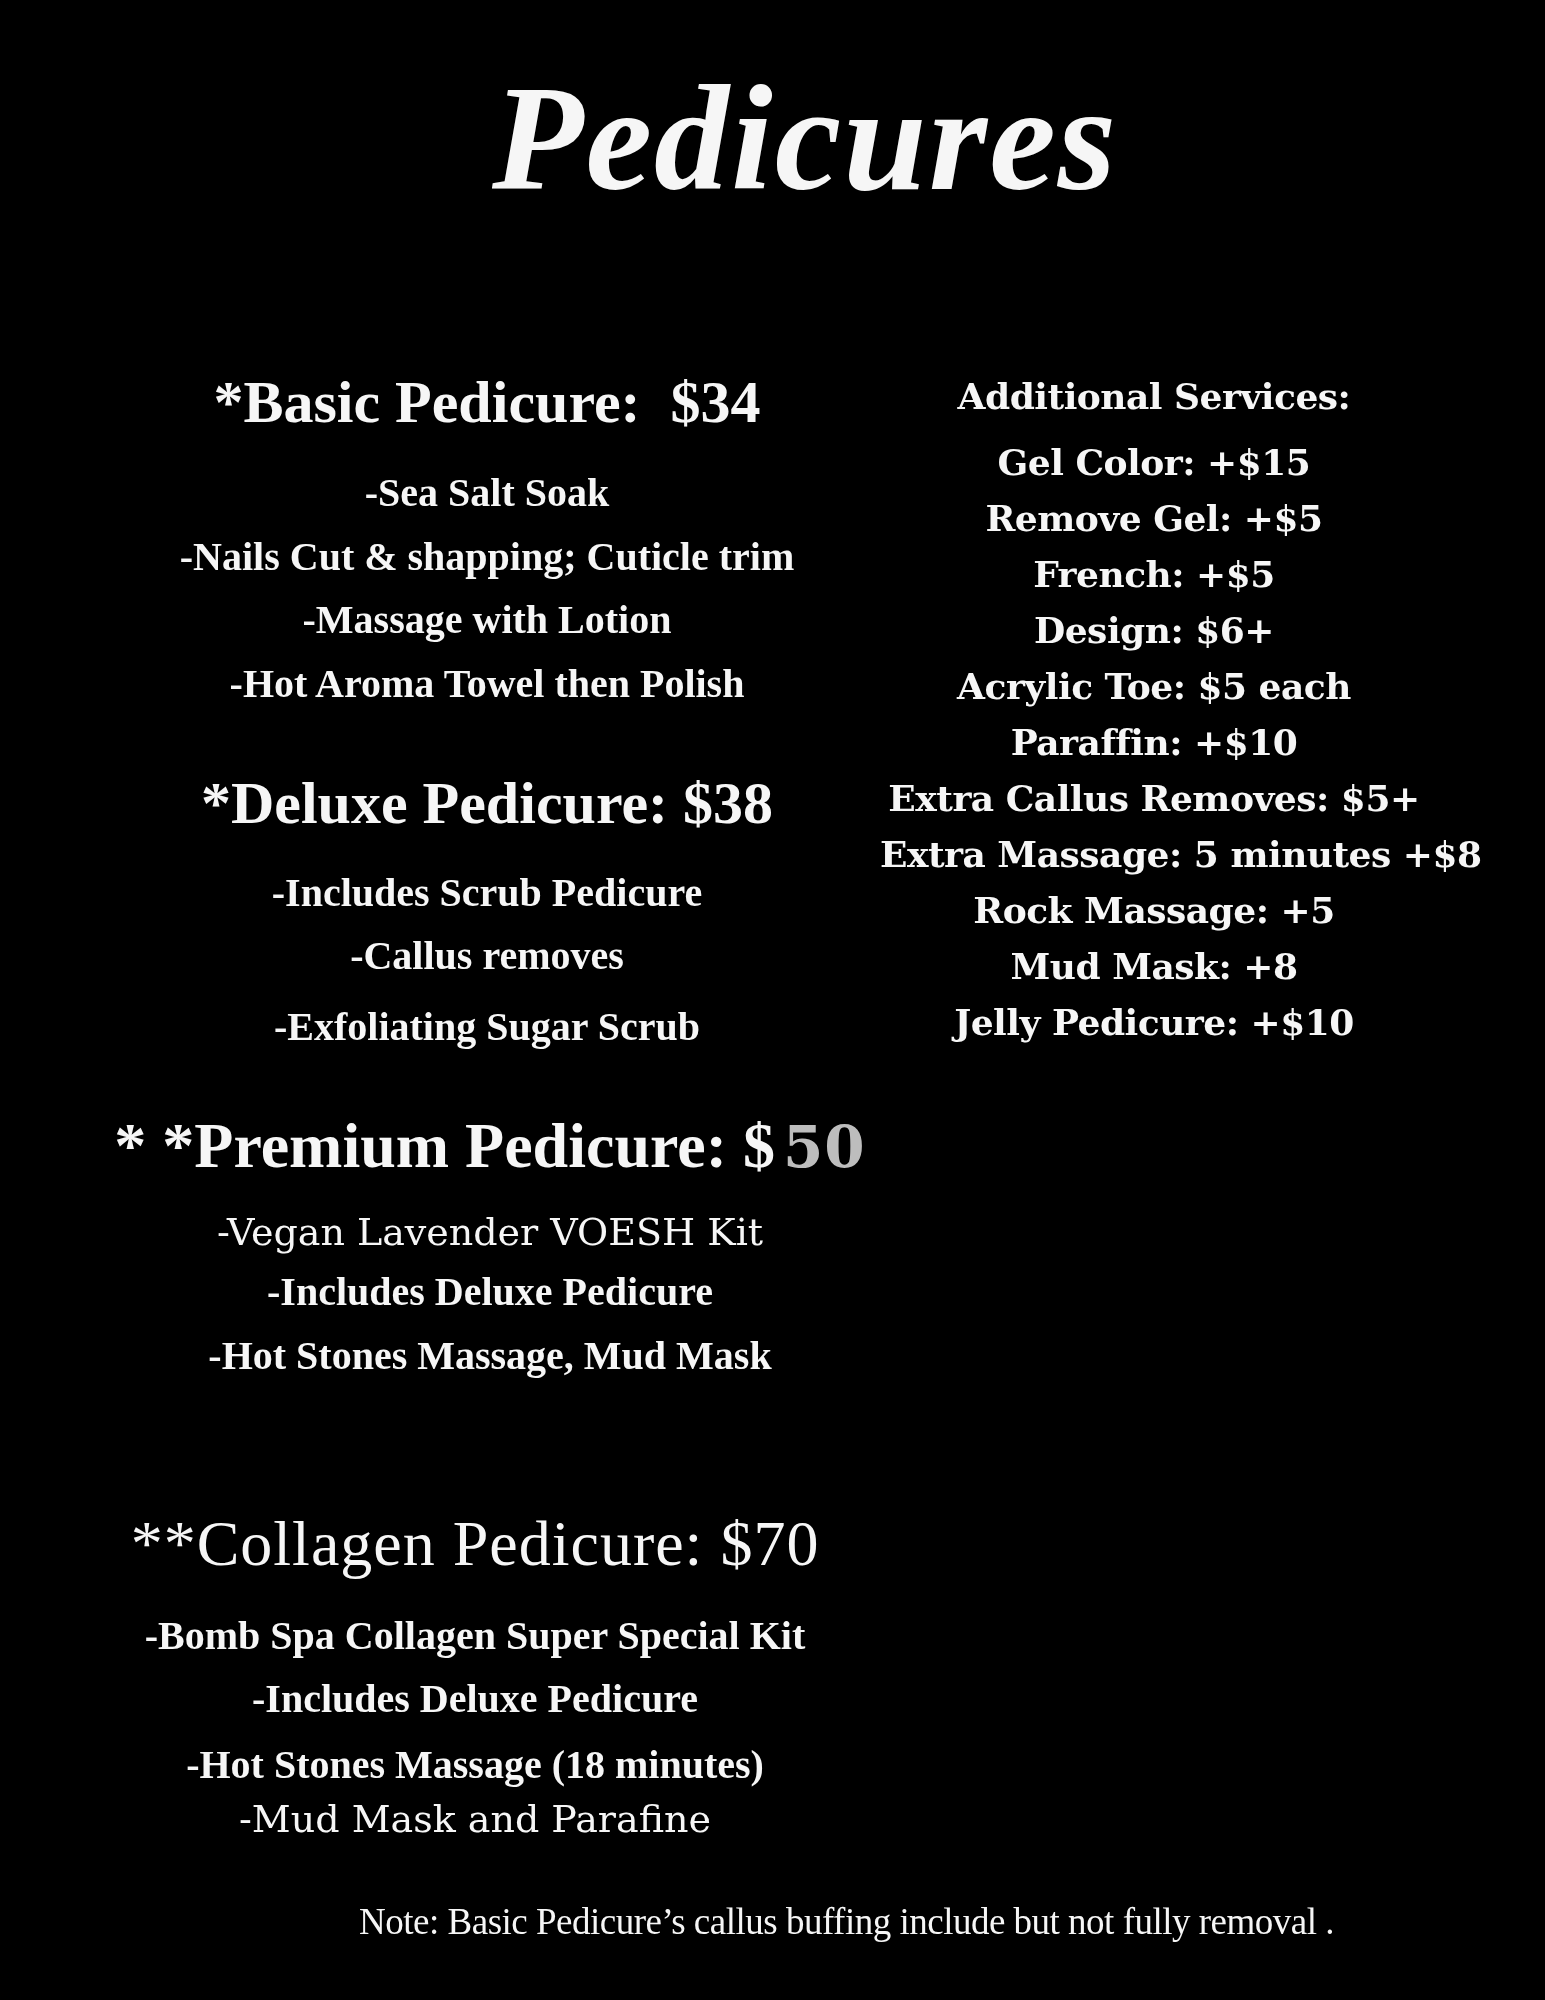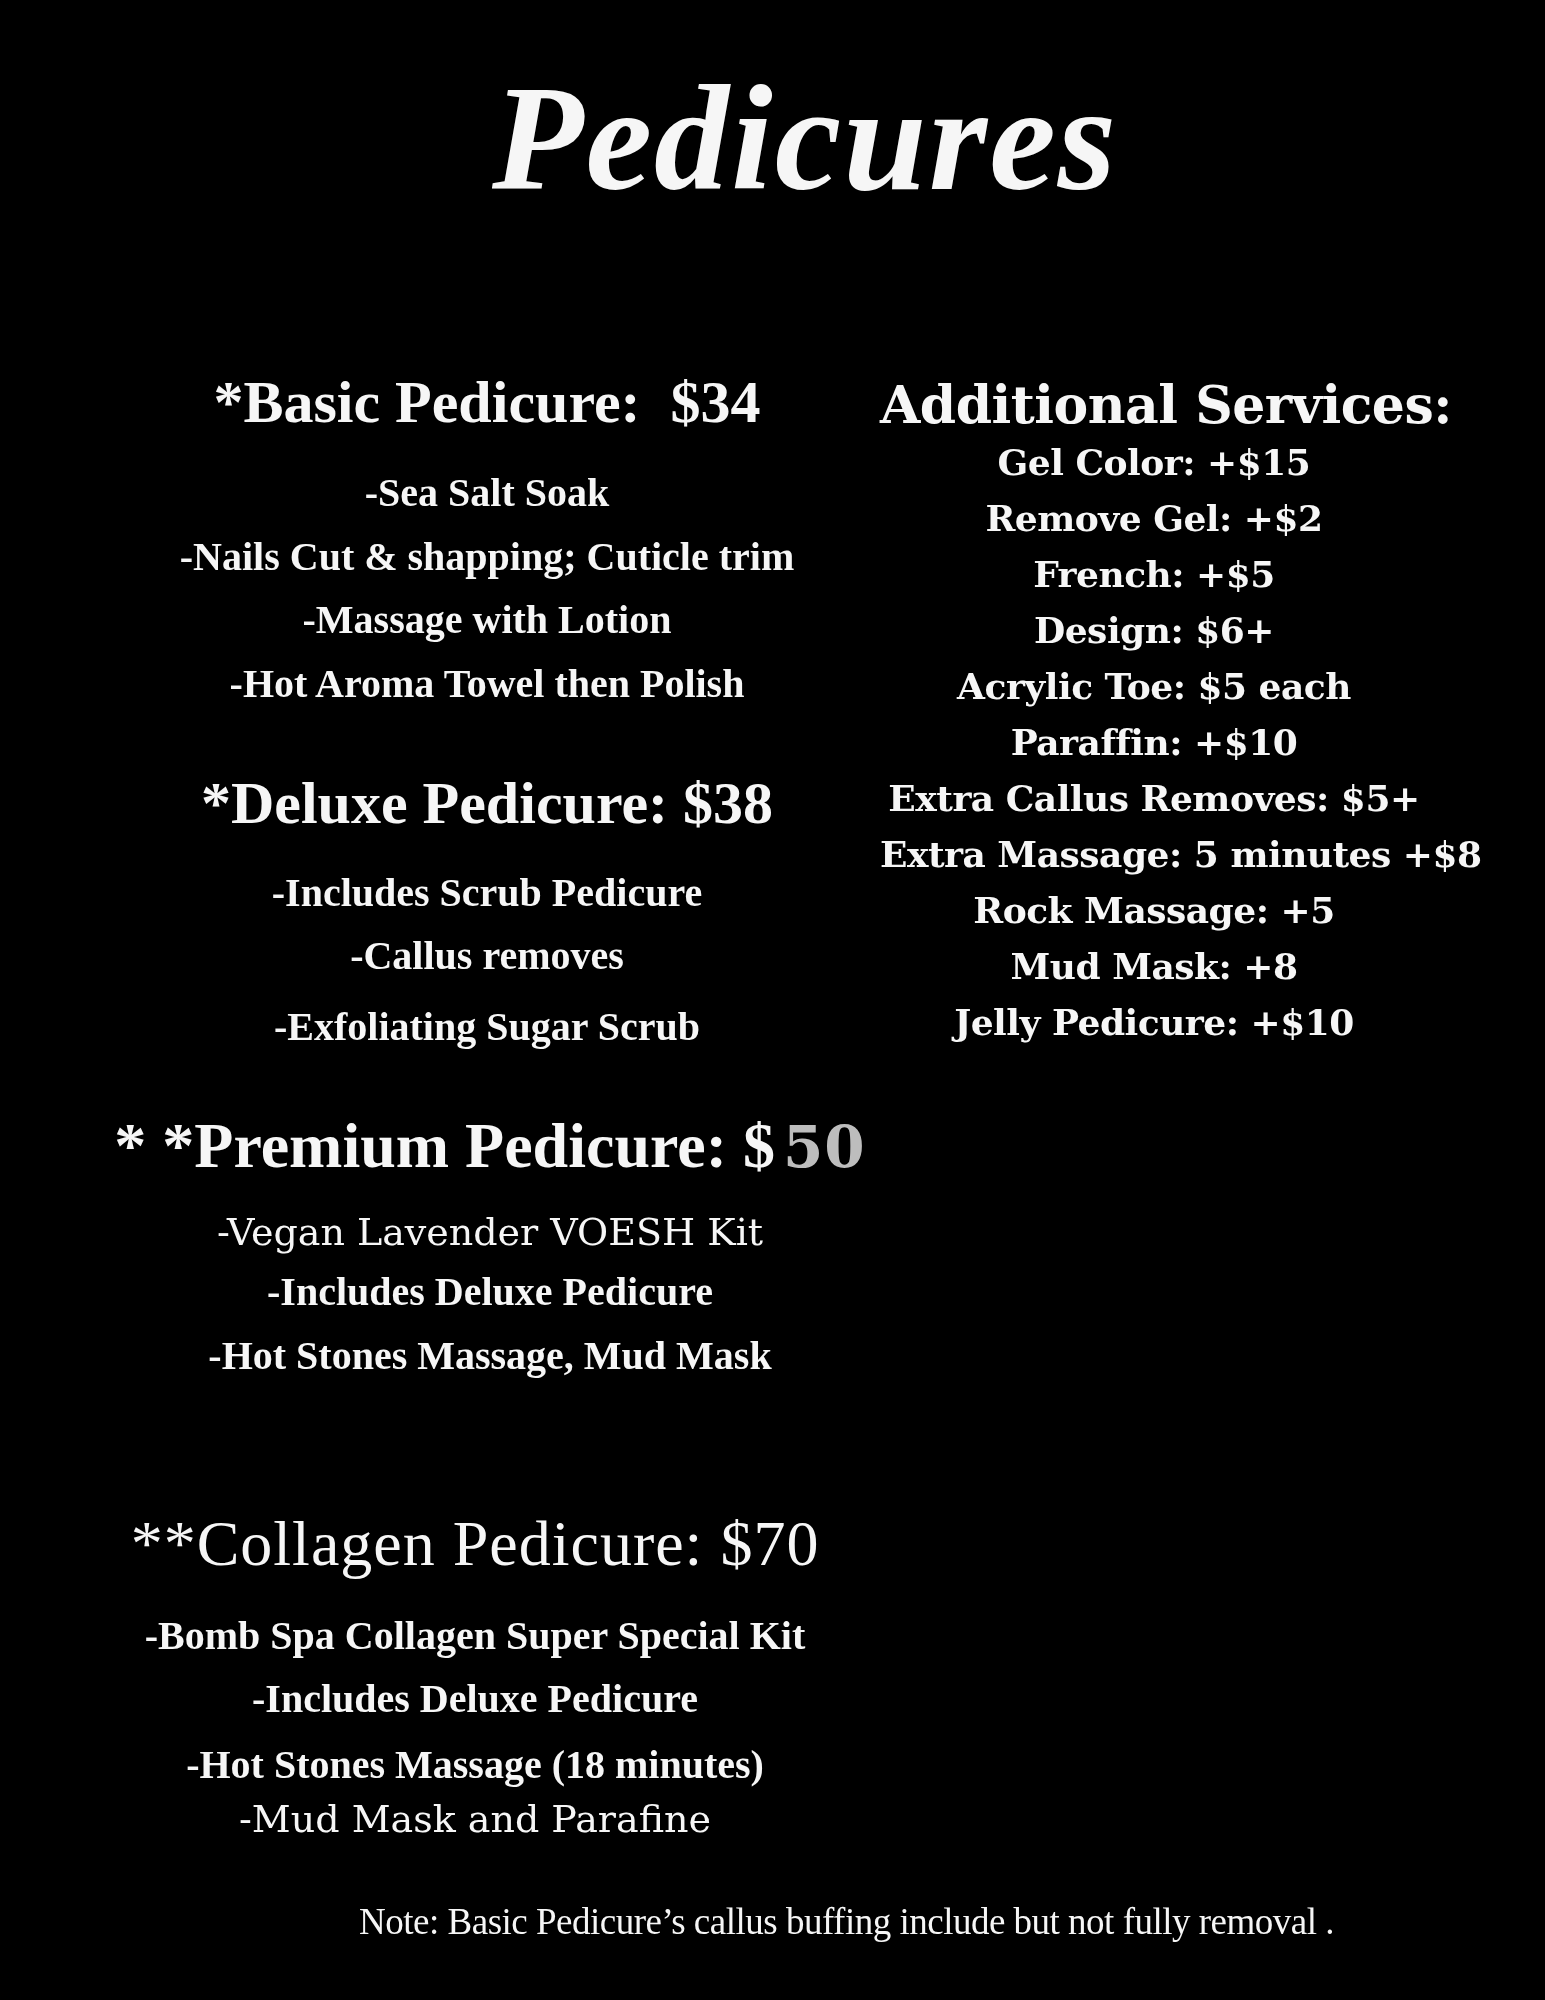--- a/index.html
+++ b/index.html
@@ -48,21 +48,21 @@
   .sec-premium  { left:90px; top:0; width:800px; height:1420px; }
   .sec-collagen { left:75px; top:0; width:800px; height:1900px; }
 
   .h-bold     { font-weight:bold; font-size:60px; }
   .h-premium  { font-weight:bold; font-size:64px; }
   .h-collagen { font-weight:normal; font-size:64px; letter-spacing:1px; }
 
   .item-b { font-weight:bold; font-size:40px; }
   .item-l { font-family:"DejaVu Serif", serif; font-weight:normal; font-size:38px; }
 
-  .r-head { font-family:"DejaVu Serif", serif; font-weight:bold; font-size:52px; letter-spacing:-0.5px;text-align:right; }
+  .r-head { font-family:"DejaVu Serif", serif; font-weight:bold; font-size:36px; letter-spacing:-0.5px; }
   .r-item { font-family:"DejaVu Serif", serif; font-weight:bold; font-size:36px; letter-spacing:-0.5px; }
 
   .price-50 {
     color:var(--muted-price);
     font-family:"DejaVu Serif", serif;
     font-weight:bold;
     font-size:58px;
     letter-spacing:1px;
     margin-left:8px;
   }
@@ -95,21 +95,21 @@
 
     <div class="line h-bold" style="top:771px">*Deluxe Pedicure: $38</div>
     <div class="line item-b" style="top:871px">-Includes Scrub Pedicure</div>
     <div class="line item-b" style="top:934px">-Callus removes</div>
     <div class="line item-b" style="top:1005px">-Exfoliating Sugar Scrub</div>
   </div>
 
   <div class="sec col-right">
     <div class="line r-head" style="top:377px">Additional Services:</div>
     <div class="line r-item" style="top:443px">Gel Color: +$15</div>
-    <div class="line r-item" style="top:499px">Remove Gel: +$2</div>
+    <div class="line r-item" style="top:499px">Remove Gel: +$5</div>
     <div class="line r-item" style="top:555px">French: +$5</div>
     <div class="line r-item" style="top:611px">Design: $6+</div>
     <div class="line r-item" style="top:667px">Acrylic Toe: $5 each</div>
     <div class="line r-item" style="top:723px">Paraffin: +$10</div>
     <div class="line r-item" style="top:779px">Extra Callus Removes: $5+</div>
     <div class="line r-item" style="top:835px">Extra Massage: 5 minutes +$8</div>
     <div class="line r-item" style="top:891px">Rock Massage: +5</div>
     <div class="line r-item" style="top:947px">Mud Mask: +8</div>
     <div class="line r-item" style="top:1003px">Jelly Pedicure: +$10</div>
   </div>

